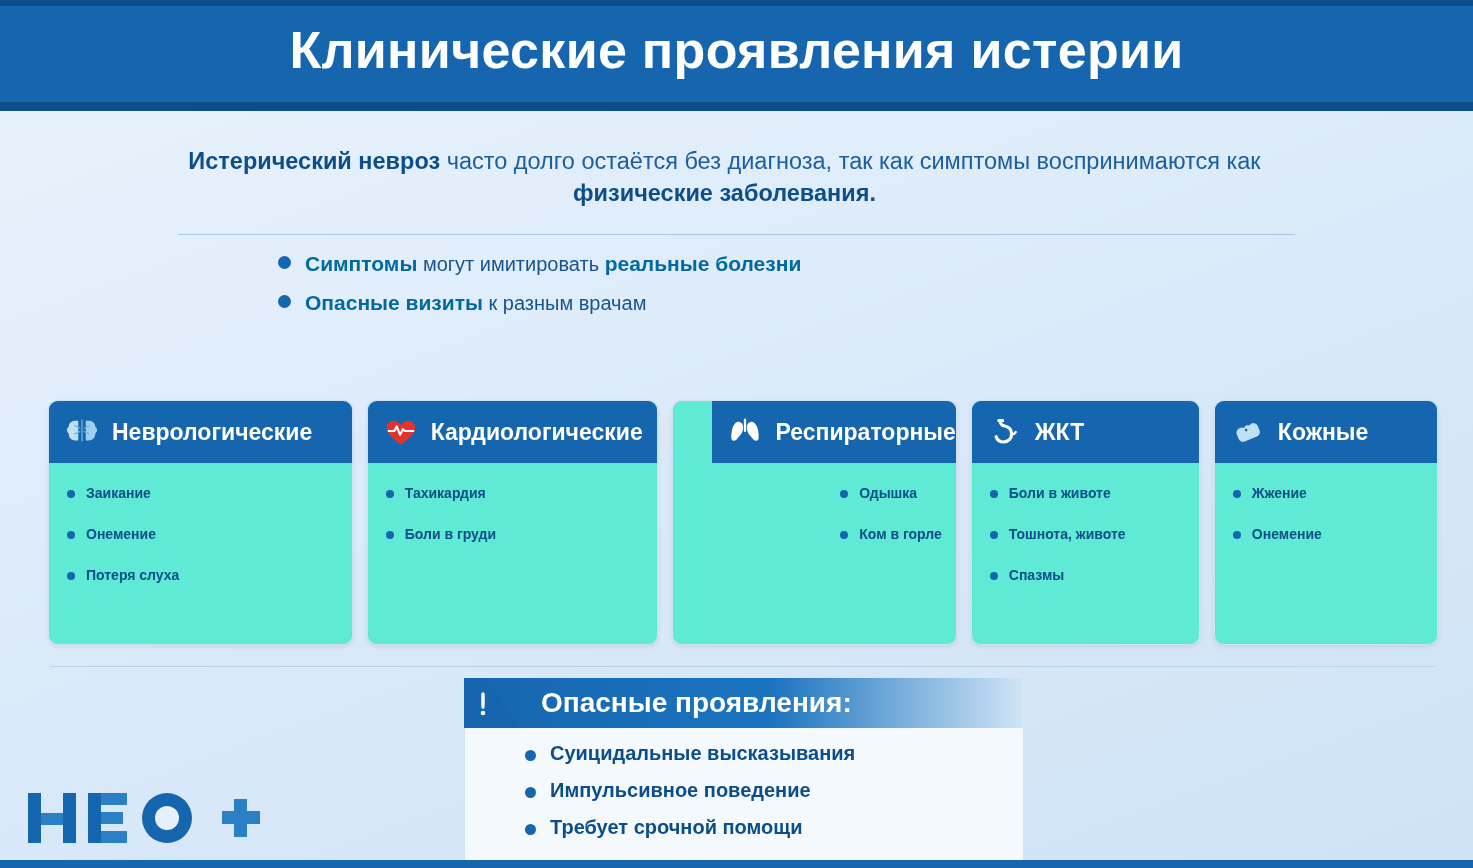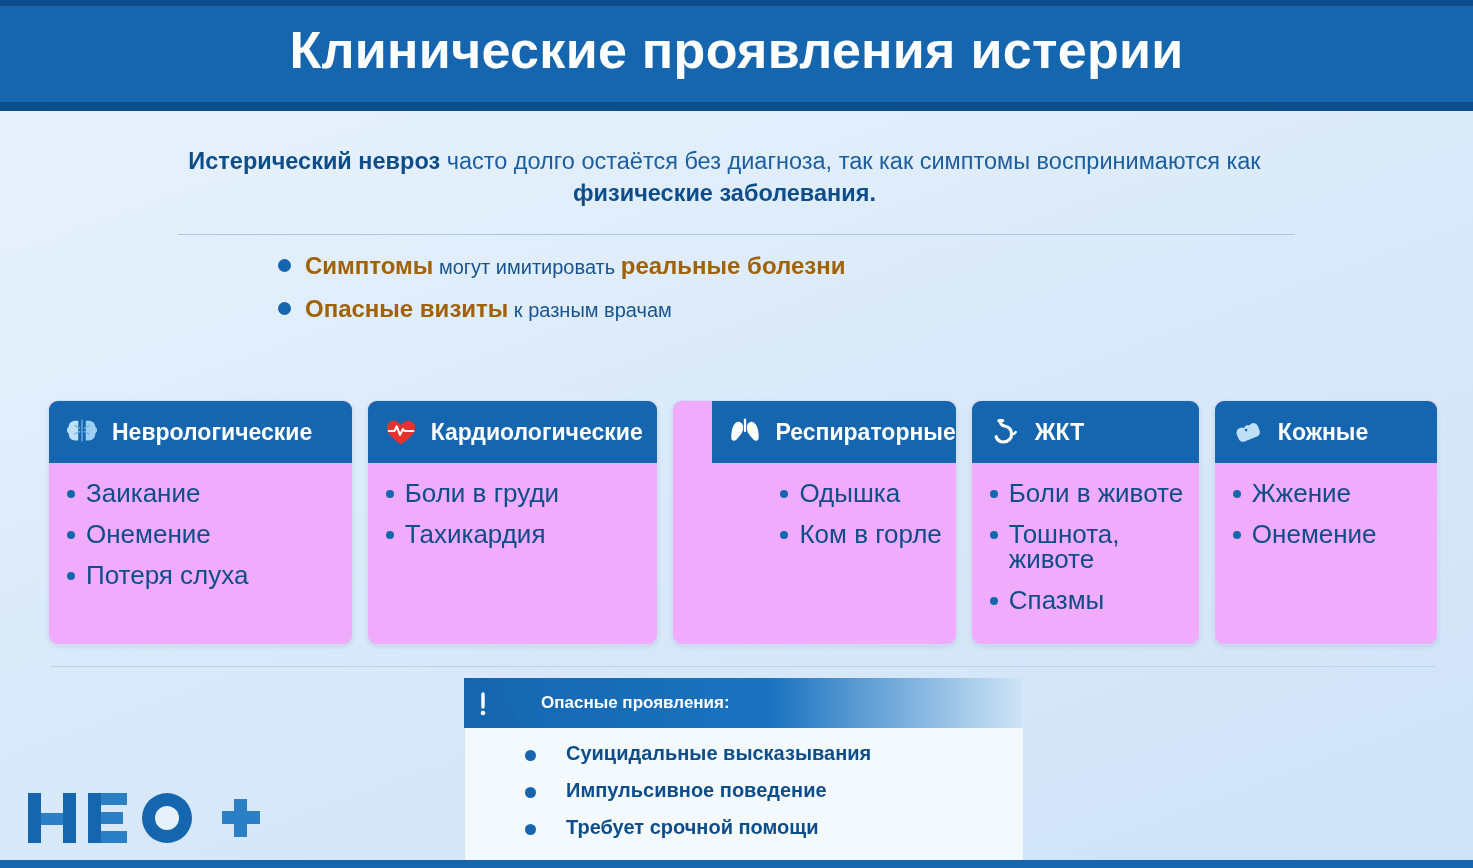--- a/index.html
+++ b/index.html
@@ -91,34 +91,34 @@
     background: #1566ae;
     margin-right: 14px;
     flex: none;
     position: relative;
     top: -2px;
   }
   .kp-text {
     font-size: 20px;
     color: #17548f;
   }
-  .kp-text b { color: #a16207; font-weight: bold; font-size: 24px; }
+  .kp-text b { color: #0369a1; font-weight: bold; font-size: 21px; }
 
   
   .cards {
     position: absolute;
     top: 400px;
     left: 48px;
     width: 1390px;
     display: flex;
     gap: 14px;
     align-items: flex-start;
   }
   .card {
-    background: #f0abfc;
+    background: #5eead4;
     border: 1px solid #cfe0f0;
     border-radius: 10px;
     box-shadow: 0 2px 4px rgba(20,70,120,0.10);
     overflow: hidden;
     height: 243px;
     display: flex;
     flex-direction: column;
   }
   .card-1 { width: 308px; }
   .card-2 { width: 294px; }
@@ -153,22 +153,22 @@
   .ci-dot {
     width: 8px; height: 8px;
     border-radius: 50%;
     background: #1566ae;
     margin-right: 11px;
     margin-top: 9px;
     flex: none;
   }
   .ci-text {
     color: #0d4e8a;
-    font-size: 26px;
-    font-weight: normal;
+    font-size: 14px;
+    font-weight: bold;
     line-height: 25px;
   }
 
   
   .danger-divider {
     position: absolute;
     left: 50px;
     top: 666px;
     width: 1385px;
     height: 1px;
@@ -188,36 +188,35 @@
     align-items: center;
   }
   .warn-badge {
     width: 74px;
     height: 50px;
     flex: none;
     position: relative;
   }
   .danger-title {
     color: #ffffff;
-    font-size: 17px;
+    font-size: 28px;
     font-weight: bold;
     margin-left: 3px;
   }
   .danger-body {
     background: #f4f9fd;
     border: 1px solid #d3e4f3;
     border-top: none;
     padding: 14px 0 12px 60px;
     width: 498px;
   }
   .di {
     display: flex;
     align-items: flex-start;
     margin-bottom: 14px;
-    gap: 16px;
   }
   .di-dot {
     width: 11px; height: 11px;
     border-radius: 50%;
     background: #1566ae;
     margin-right: 14px;
     margin-top: 8px;
     flex: none;
   }
   .di-text {
@@ -311,25 +310,25 @@
         <svg viewBox="0 0 40 36" width="38" height="34">
           <path d="M20 31S5 22 5 13.5C5 8.8 8.6 6 12.3 6c3 0 5.6 1.8 7.7 4.6C22.1 7.8 24.7 6 27.7 6 31.4 6 35 8.8 35 13.5 35 22 20 31 20 31z" fill="#e5322d"></path>
           <path d="M7 17h6l2.5-5 3.5 9 3-6 2 2h9" stroke="#ffffff" stroke-width="2.2" fill="none" stroke-linejoin="round" stroke-linecap="round"></path>
         </svg>
       </span>
       <span class="ttl">Кардиологические</span>
     </div>
     <div class="card-body">
       <div class="ci">
           <span class="ci-dot"></span>
+          <span class="ci-text">Тахикардия</span>
+        </div>
+      <div class="ci">
+          <span class="ci-dot"></span>
           <span class="ci-text">Боли в груди</span>
-        </div>
-      <div class="ci">
-          <span class="ci-dot"></span>
-          <span class="ci-text">Тахикардия</span>
         </div>
     </div>
   </div>
 
   <div class="card card-3">
     <div class="card-head">
       <span class="card-icon">
         <svg viewBox="0 0 40 36" width="38" height="34">
           <path d="M20 5v12" stroke="#ffffff" stroke-width="2.4" fill="none" stroke-linecap="round"></path>
           <path d="M18 13c0 7-4 9-6 12-1.8 2.7-5 3-6 1.2-1-1.8-.5-10 1.6-14.6C9.4 8.2 12 6.6 14.4 7.4 16.6 8.1 18 10 18 13z" fill="#ffffff"></path>

